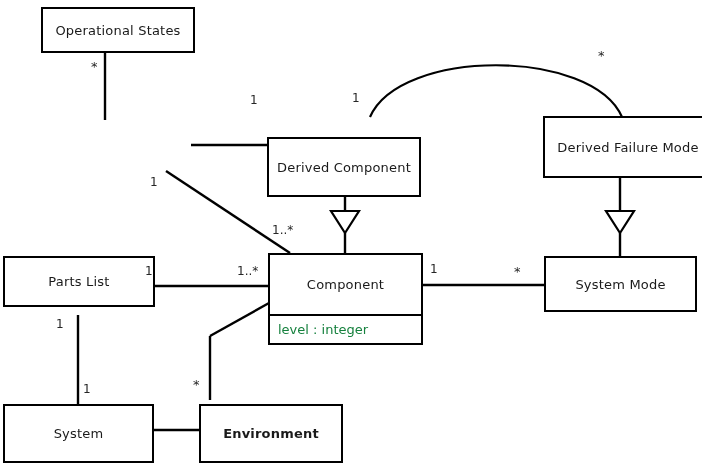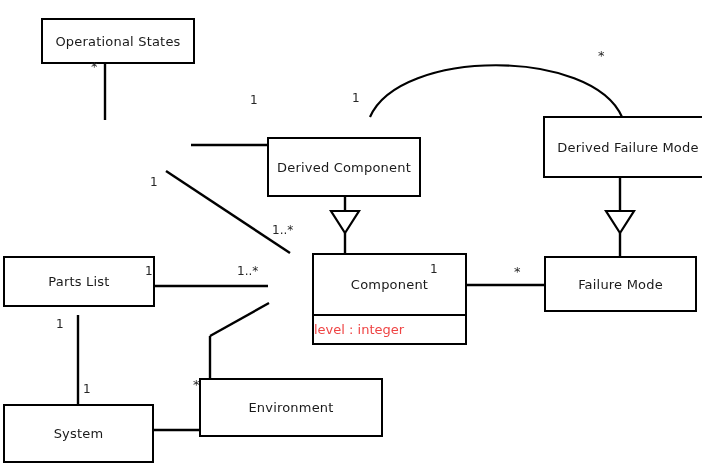--- a/index.html
+++ b/index.html
@@ -42,23 +42,23 @@
     font-size: 13px;
     color: #1a1a1a;
     letter-spacing: 0.2px;
     text-align: center;
     padding: 0 4px;
   }
   .uml-attrs {
     border-top: 2px solid #000000;
     display: flex;
     align-items: center;
-    padding-left: 0;
+    padding-left: 8px;
     font-size: 13px;
-    color: #ef4444;
+    color: #15803d;
     height: 27px;
   }
   .mult {
     position: absolute;
     font-size: 12px;
     color: #262626;
     white-space: nowrap;
     z-index: 8;
     line-height: 1;
   }
@@ -95,51 +95,51 @@
 
     <line x1="78" y1="315" x2="78" y2="404" stroke="#000" stroke-width="2.4"></line>
 
     <line x1="154" y1="430" x2="199" y2="430" stroke="#000" stroke-width="2.4"></line>
 
     <line x1="210" y1="400" x2="210" y2="336" stroke="#000" stroke-width="2.4"></line>
     <line x1="210" y1="336" x2="269" y2="303" stroke="#000" stroke-width="2.4"></line>
 
   </svg>
 
-  <div class="uml-class" style="left:41px; top:18px; width:154px; height:46px;">
+  <div class="uml-class" style="left:41px; top:7px; width:154px; height:46px;">
     <div class="uml-name">Operational States</div>
   </div>
 
 
   <div class="uml-class" style="left:267px; top:117px; width:154px; height:60px;margin-top:20px;">
     <div class="uml-name">Derived Component</div>
   </div>
 
   <div class="uml-class" style="left:543px; top:116px; width:170px; height:62px;">
     <div class="uml-name">Derived Failure Mode</div>
   </div>
 
   <div class="uml-class" style="left:3px; top:256px; width:152px; height:51px;">
     <div class="uml-name">Parts List</div>
   </div>
 
-  <div class="uml-class" style="left:268px; top:253px; width:155px; height:92px;margin-left:44px;">
+  <div class="uml-class" style="left:268px; top:253px; width:155px; height:92px;">
     <div class="uml-name">Component</div>
     <div class="uml-attrs">level : integer</div>
   </div>
 
   <div class="uml-class" style="left:544px; top:256px; width:153px; height:56px;">
-    <div class="uml-name">Failure Mode</div>
+    <div class="uml-name">System Mode</div>
   </div>
 
   <div class="uml-class" style="left:3px; top:404px; width:151px; height:59px;">
     <div class="uml-name">System</div>
   </div>
 
-  <div class="uml-class" style="left:199px; top:378px; width:184px; height:59px;">
+  <div class="uml-class" style="left:199px; top:404px; width:144px; height:59px;font-weight:bold;">
     <div class="uml-name">Environment</div>
   </div>
 
   <span class="mult star" style="left:91px; top:60px;">*</span>
   <span class="mult" style="left:250px; top:94px;">1</span>
   <span class="mult" style="left:352px; top:92px;">1</span>
   <span class="mult star" style="left:598px; top:49px;">*</span>
   <span class="mult" style="left:150px; top:176px;">1</span>
   <span class="mult" style="left:272px; top:224px;">1..*</span>
   <span class="mult" style="left:145px; top:265px; z-index:9;">1</span>

